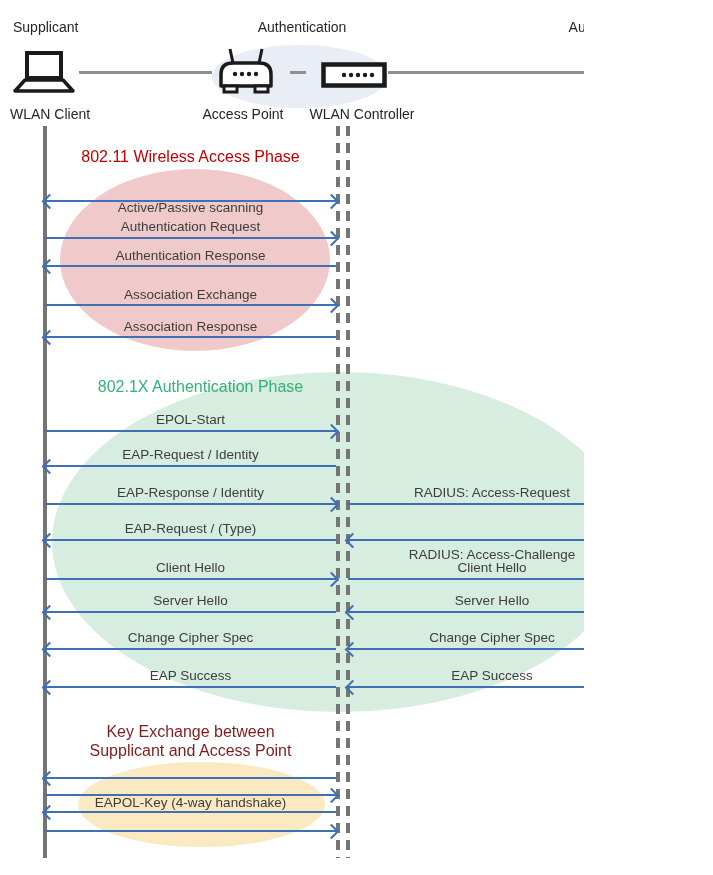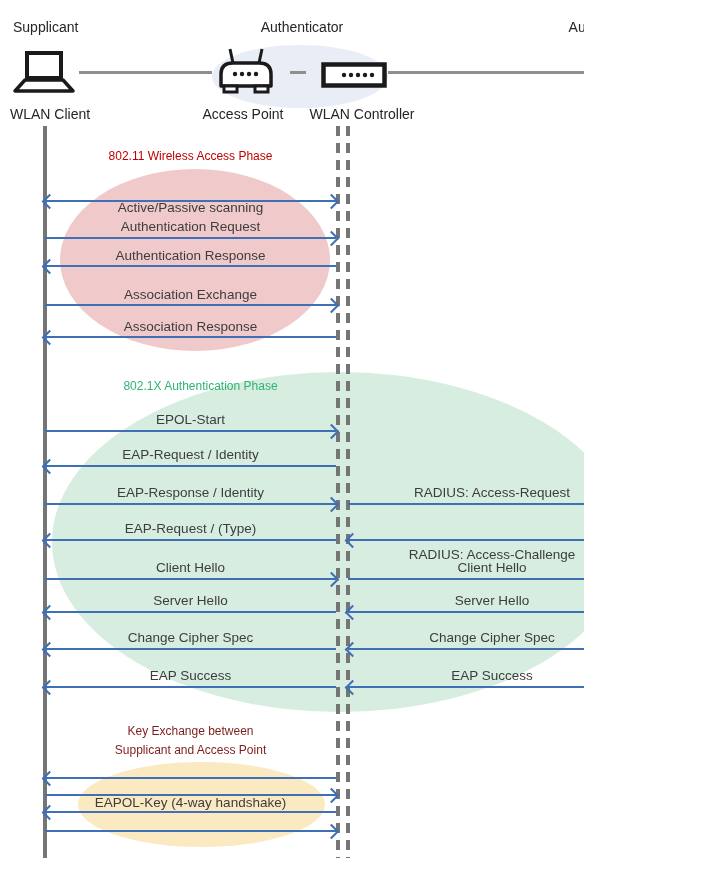--- a/index.html
+++ b/index.html
@@ -13,42 +13,42 @@
   .canvas{position:relative;width:584px;height:875px;background:#fff;
           font-family:"Liberation Sans",sans-serif;overflow:hidden;}
   .ellipse{position:absolute;border-radius:50%;}
   .role,.dev{position:absolute;font-size:14px;color:var(--ink);white-space:nowrap;}
   .ctr{text-align:center;}
   .connector{position:absolute;height:3px;background:var(--conn);top:71px;}
   .icon{position:absolute;}
   .lifeline{position:absolute;width:4px;top:126px;height:732px;}
   .solid{background:var(--gray-line);}
   .dashedline{background:repeating-linear-gradient(to bottom,var(--gray-line) 0 10px,transparent 10px 17px);}
-  .ptitle{position:absolute;font-size:12px;text-align:center;white-space:nowrap;line-height:19px;}
+  .ptitle{position:absolute;font-size:16px;text-align:center;white-space:nowrap;line-height:19px;}
   .mlabel{position:absolute;font-size:13.5px;color:var(--msg);text-align:center;white-space:nowrap;}
   .seg-l{left:45px;width:291px;}
   .seg-r{left:348px;width:288px;}
   .arr{position:absolute;height:2px;background:var(--blue);}
   .arr.r::after,.arr.b::after{content:"";position:absolute;right:-1px;top:-4px;width:9px;height:9px;
     border-top:2px solid var(--blue);border-right:2px solid var(--blue);transform:rotate(45deg);}
   .arr.l::before,.arr.b::before{content:"";position:absolute;left:-1px;top:-4px;width:9px;height:9px;
     border-top:2px solid var(--blue);border-left:2px solid var(--blue);transform:rotate(-45deg);}
 </style>
 </head>
 <body>
 
 <div class="canvas">
 
   <div class="ellipse" style="left:212px;top:45px;width:176px;height:63px;background:#E9EDF6;"></div>
   <div class="ellipse" style="left:60px;top:169px;width:270px;height:182px;background:#F0CACA;"></div>
   <div class="ellipse" style="left:52px;top:372px;width:575px;height:340px;background:#D7EDE0;"></div>
   <div class="ellipse" style="left:78px;top:762px;width:247px;height:85px;background:#FBE9C2;"></div>
 
   <div class="role" style="left:13px;top:19px;">Supplicant</div>
-  <div class="role ctr" style="left:232px;top:19px;width:140px;">Authenticator</div>
+  <div class="role ctr" style="left:232px;top:19px;width:140px;">Authentication</div>
   <div class="role ctr" style="left:558px;top:19px;width:155px;">Authentication Server</div>
 
   <div class="connector" style="left:79px;width:133px;"></div>
   <div class="connector" style="left:290px;width:16px;"></div>
   <div class="connector" style="left:388px;width:230px;"></div>
 
   <svg class="icon" style="left:10px;top:50px;" width="68" height="44" viewBox="0 0 68 44">
     <rect x="17" y="3" width="34" height="25" fill="#fff" stroke="#1a1a1a" stroke-width="4"></rect>
     <path d="M5 41 L63 41 L53 30 L15 30 Z" fill="#fff" stroke="#1a1a1a" stroke-width="3.5" stroke-linejoin="round"></path>
   </svg>

